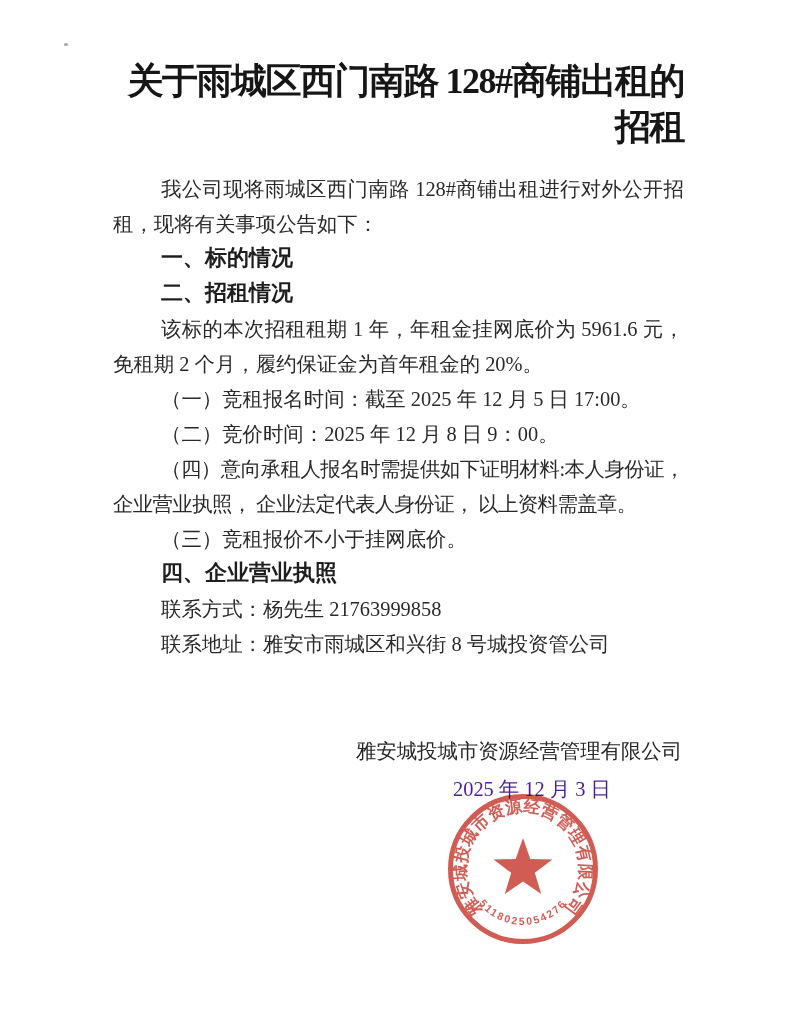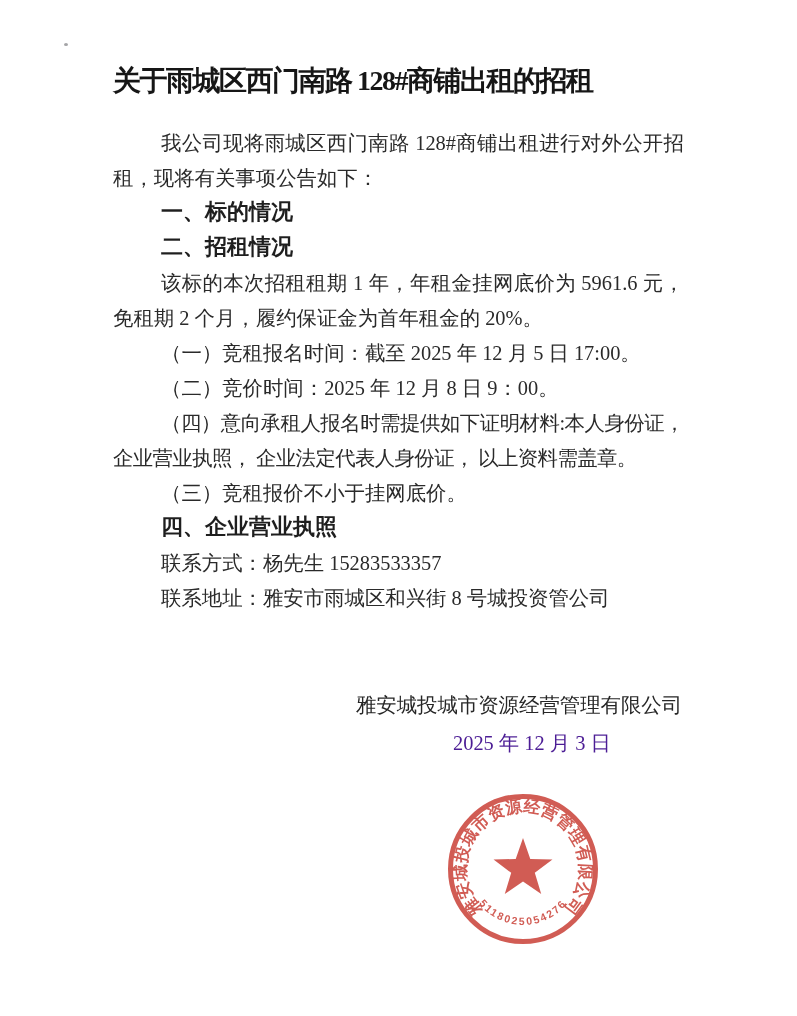--- a/index.html
+++ b/index.html
@@ -17,24 +17,24 @@
   }
   .speck {
     position: absolute;
     left: 64px; top: 43px;
     width: 4px; height: 3px;
     border-radius: 50%;
     background: rgba(90,90,95,.55);
   }
   .title {
     margin: 58px 0 0 0;
-    text-align: left;
+    text-align: right;
     font-family: "Liberation Serif", "DejaVu Serif", serif;
     font-weight: 700;
-    font-size: 28px;
+    font-size: 36px;
     line-height: 46px;
     color: #161616;
   }
   .title .tline1 { display: block; letter-spacing: -1.5px; }
   .title .tline2 { display: block; letter-spacing: 3px; }
   .content {
     margin-top: 22px;
     font-size: 20.4px;
     line-height: 35px;
     text-align: justify;
@@ -106,21 +106,21 @@
 
     <h2 class="heading">二、招租情况</h2>
     <p class="para">该标的本次招租租期 1 年，年租金挂网底价为 5961.6 元，免租期 2 个月，履约保证金为首年租金的 20%。</p>
 
     <p class="para">（一）竞租报名时间：截至 2025 年 12 月 5 日 17:00。</p>
     <p class="para">（二）竞价时间：2025 年 12 月 8 日 9：00。</p>
     <p class="para tight">（四）意向承租人报名时需提供如下证明材料:本人身份证，企业营业执照， 企业法定代表人身份证， 以上资料需盖章。</p>
     <p class="para">（三）竞租报价不小于挂网底价。</p>
 
     <h2 class="heading">四、企业营业执照</h2>
-    <p class="para">联系方式：杨先生 15283533357</p>
+    <p class="para">联系方式：杨先生 21763999858</p>
     <p class="para">联系地址：雅安市雨城区和兴街 8 号城投资管公司</p>
   </div>
 
   <div class="footer">
     <div class="company">雅安城投城市资源经营管理有限公司</div>
     <div class="date">2025 年 12 月 3 日</div>
   </div>
 
   <svg class="seal" viewBox="-80 -80 160 160" xmlns="http://www.w3.org/2000/svg" aria-hidden="true">
     <defs>

